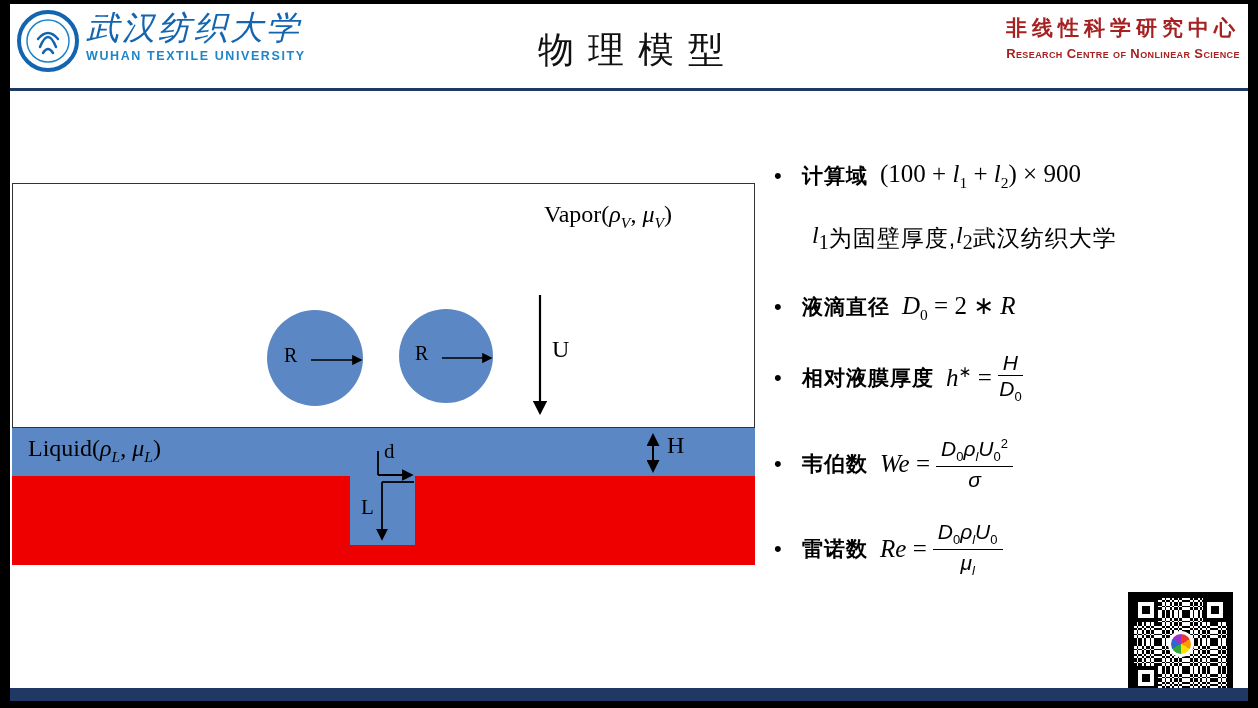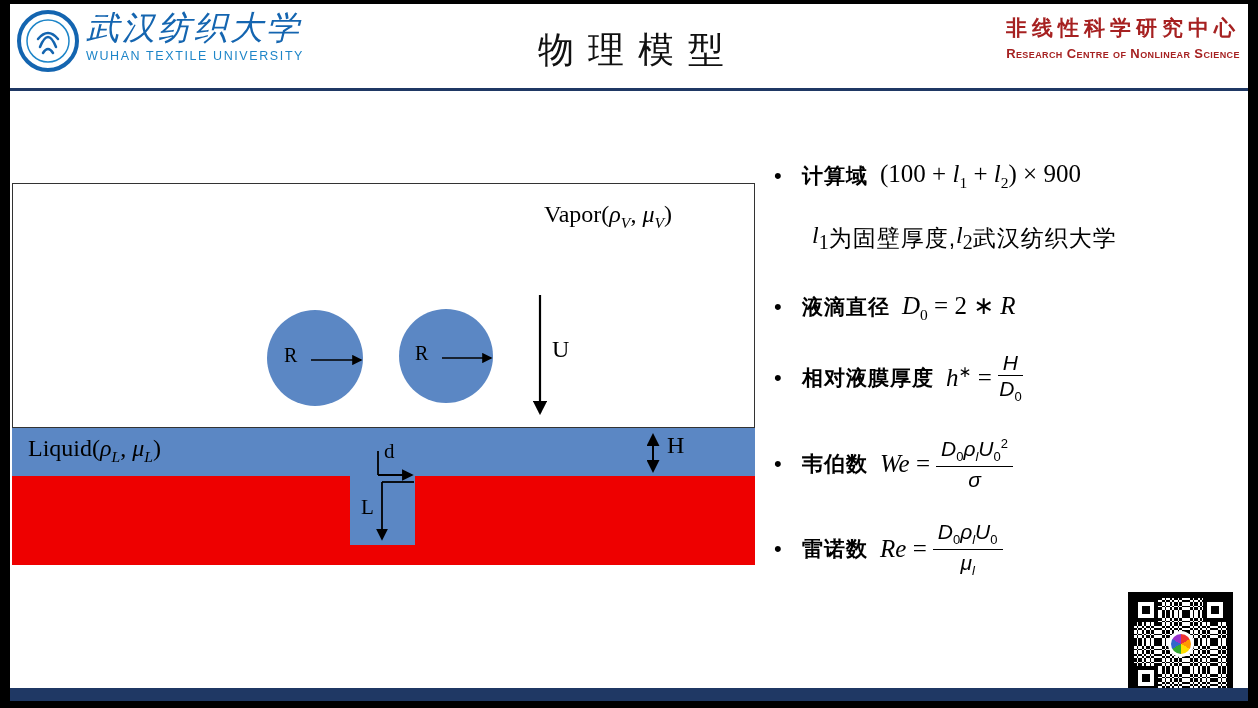--- a/index.html
+++ b/index.html
@@ -7,21 +7,21 @@
     width:1258px;height:708px;background:#000;position:relative;overflow:hidden;
     font-family:"Liberation Sans",sans-serif;color:#000;
   }
   .slide{position:absolute;left:10px;top:4px;width:1238px;height:697px;background:#fff;overflow:hidden;}
 
   
   .logo{position:absolute;left:6px;top:5px;width:64px;height:64px;}
   .uni{position:absolute;left:76px;top:6px;}
   .uni-cn{font-family:"Liberation Serif",serif;font-weight:normal;font-size:33px;line-height:36px;
           color:#1465B0;letter-spacing:3px;font-style:italic;}
-  .uni-en{font-size:12.5px;font-weight:normal;color:#1D85C8;letter-spacing:1.6px;margin-top:3px;}
+  .uni-en{font-size:12.5px;font-weight:bold;color:#1D85C8;letter-spacing:1.6px;margin-top:3px;}
   .title{position:absolute;left:4px;right:0;top:22px;text-align:center;font-size:36px;
          letter-spacing:14px;text-indent:14px;color:#111;}
   .centre{position:absolute;right:8px;top:10px;text-align:center;color:#A62121;}
   .centre-cn{font-size:21px;font-weight:bold;letter-spacing:5px;}
   .centre-en{font-size:13px;font-weight:bold;font-variant:small-caps;margin-top:4px;letter-spacing:0.4px;}
   .divider{position:absolute;left:0;right:0;top:84px;height:3px;background:#1F3864;}
 
   
   .figure{position:absolute;left:2px;top:179px;width:743px;height:382px;}
   .vapor{position:absolute;left:0;top:0;width:741px;height:243px;border:1px solid #333;background:#fff;}

